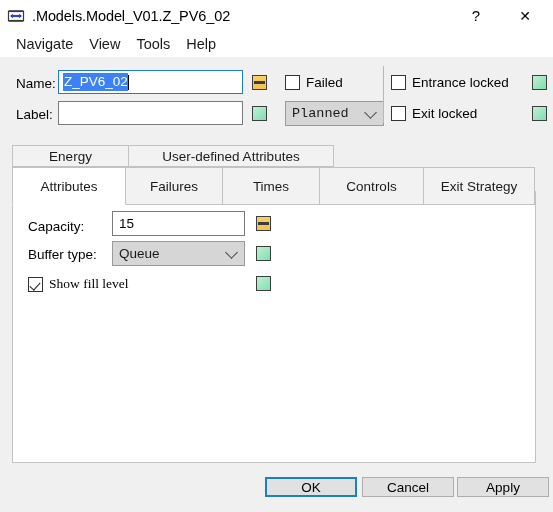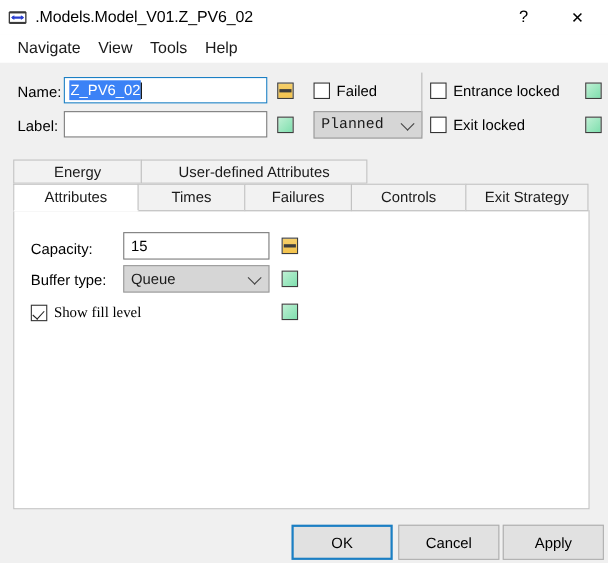--- a/index.html
+++ b/index.html
@@ -126,21 +126,21 @@
     transform: rotate(45deg);
   }
   #planned-combo { left: 285px; top: 101px; width: 99px; font-family: Liberation Mono, monospace; }
 
   
   #tabs-wrap {
     position: absolute; left: 12px; top: 145px; width: 524px; height: 318px;
   }
   .tab-row { position: absolute; left: 0; width: 524px; height: 22px; display: flex; }
   #tab-row-top { top: 0; }
-  #tab-row-bot { top: 22px; height: 25px; }
+  #tab-row-bot { top: 22px; height: 38px; }
   .tab {
     background: #f2f2f2; border: 1px solid #c2c2c2;
     margin-left: -1px;
     display: flex; align-items: center; justify-content: center;
     font-size: 13.5px; color: #1a1a1a; white-space: nowrap;
     position: relative; z-index: 1;
   }
   .tab:first-child { margin-left: 0; }
   .tab.active {
     background: #ffffff; border-bottom-color: #ffffff;
@@ -158,21 +158,21 @@
               background:#fff; border:1px solid #7a7a7a; display:flex; align-items:center;
               padding-left:6px; font-size:13.5px; }
   #buffer-combo { left: 112px; top: 241px; width: 133px; }
   #sq-cap    { left: 256px; top: 216px; }
   #sq-buffer { left: 256px; top: 246px; }
   #sq-fill   { left: 256px; top: 276px; }
   #cb-fill   { left: 28px; top: 276px; font-family: Liberation Serif, serif; }
 
   
   .btn {
-    position: absolute; height: 32px; width: 92px;
+    position: absolute; height: 20px; width: 92px;
     background: #e1e1e1; border: 1px solid #adadad;
     display: flex; align-items: center; justify-content: center;
     font-size: 13.5px; color: #000;
   }
   .btn.default { border: 2px solid #1b7fc4; }
   #btn-ok     { left: 265px; top: 477px; }
   #btn-cancel { left: 362px; top: 477px; }
   #btn-apply  { left: 457px; top: 477px; }
 </style>
 </head>
@@ -240,22 +240,22 @@
   </div>
   <div class="sq sq-green" id="sq-exit"></div>
 
   <div id="tabs-wrap">
     <div class="tab-row" id="tab-row-top">
       <div class="tab" style="width:117px">Energy</div>
       <div class="tab" style="width:206px">User-defined Attributes</div>
     </div>
     <div class="tab-row" id="tab-row-bot">
       <div class="tab active" style="width:114px">Attributes</div>
+      <div class="tab" style="width:98px">Failures</div>
       <div class="tab" style="width:98px">Times</div>
-      <div class="tab" style="width:98px">Failures</div>
       <div class="tab" style="width:105px">Controls</div>
       <div class="tab" style="width:112px">Exit Strategy</div>
     </div>
     <div id="tab-panel"></div>
   </div>
 
   <div class="lbl" id="lbl-capacity">Capacity:</div>
   <div id="cap-box">
     <span>15</span>
   </div>

